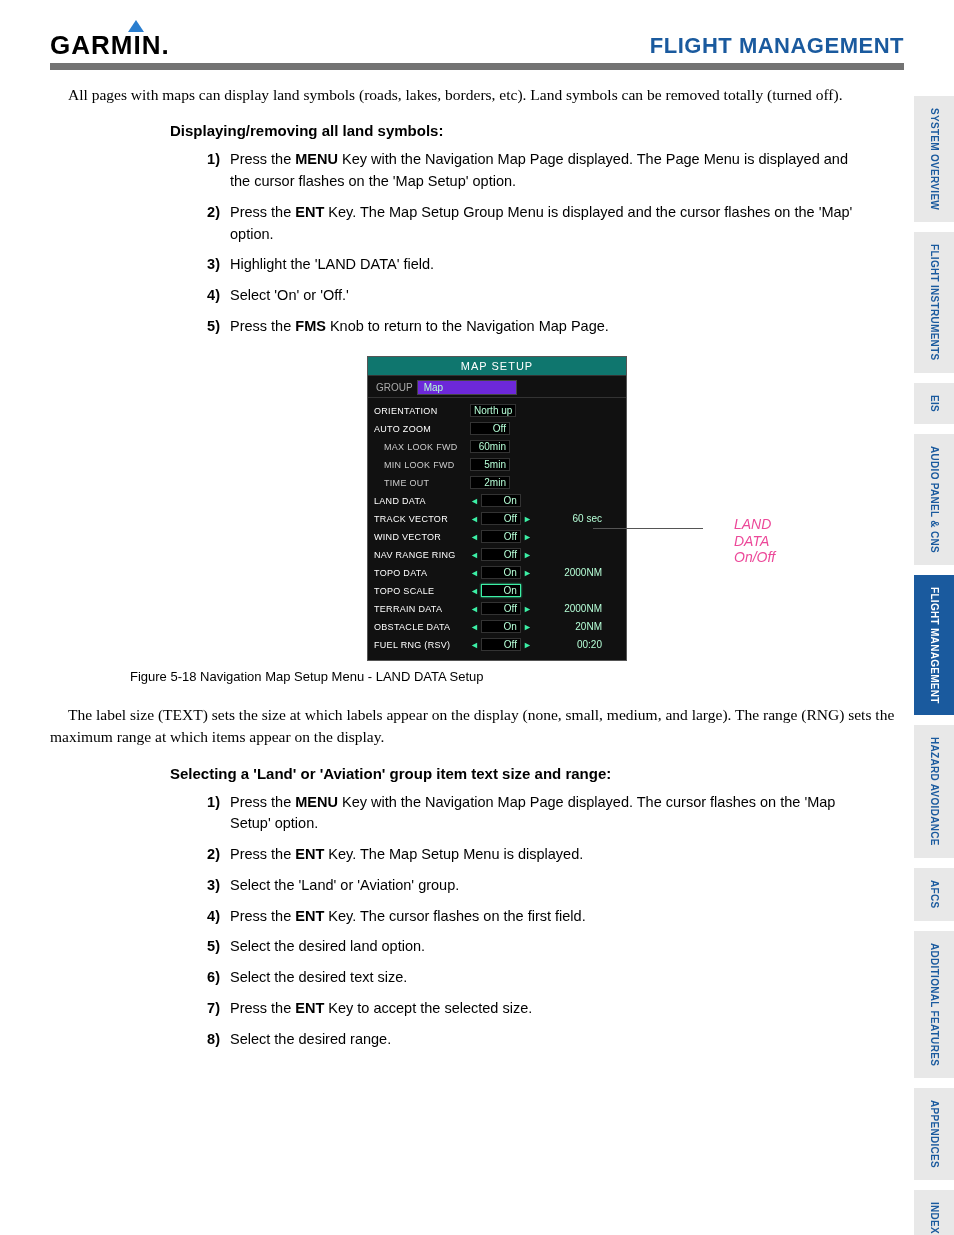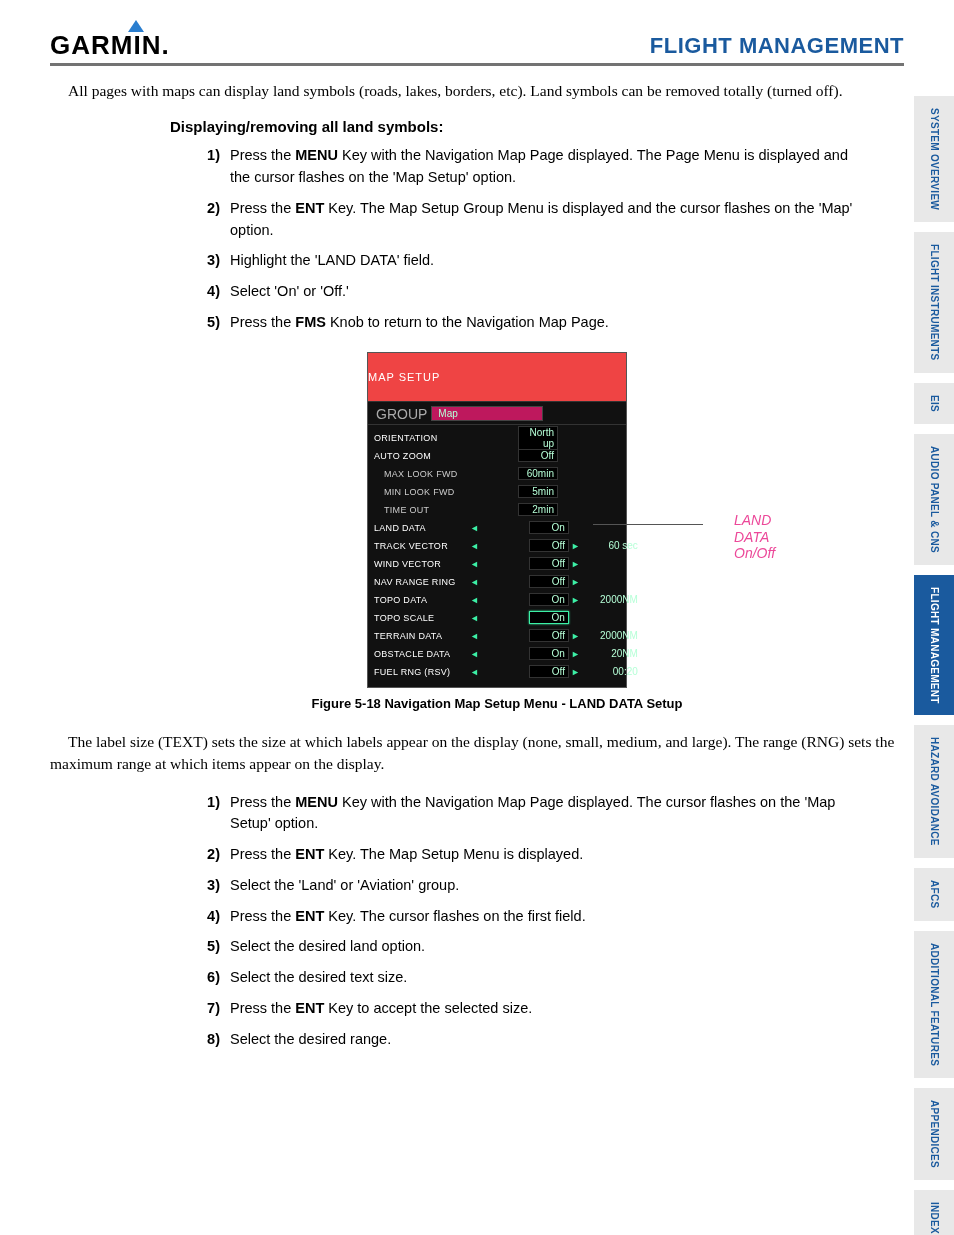--- a/index.html
+++ b/index.html
@@ -5,54 +5,54 @@
   * { box-sizing: border-box; margin: 0; padding: 0; }
   body {
     font-family: Georgia, 'Times New Roman', serif;
     background: #fff;
     width: 954px;
     height: 1235px;
     position: relative;
     color: #000;
   }
   .page { padding: 30px 50px 20px 50px; position: relative; height: 100%; }
-  .header-row { display: flex; justify-content: space-between; align-items: center; border-bottom: 3px solid #737373; padding-bottom: 2px; margin-bottom: 14px; }
+  .header-row { display: flex; justify-content: space-between; align-items: center; border-bottom: 7px solid #737373; padding-bottom: 2px; margin-bottom: 14px; }
   .logo { display: flex; align-items: center; font-family: Arial, sans-serif; font-weight: 900; font-size: 26px; letter-spacing: 1px; color: #000; position: relative; }
   .logo-tri { width: 0; height: 0; border-left: 8px solid transparent; border-right: 8px solid transparent; border-bottom: 12px solid #2a7ecf; position: absolute; top: -10px; right: 26px; }
   .header-title { font-family: Arial, sans-serif; font-weight: 700; font-size: 22px; color: #1a5a9e; letter-spacing: 0.5px; }
   .content { padding-left: 80px; padding-right: 40px; }
   h3.section-h { font-family: Arial, sans-serif; font-weight: 700; font-size: 18px; letter-spacing: 0.5px; margin: 18px 0 10px 0; }
   p.body-p { font-size: 15.5px; line-height: 1.45; margin-bottom: 16px; text-indent: 18px; margin-left: -80px; margin-right: -40px; padding-left: 0; padding-right: 0; }
   .proc-title { font-family: Arial, sans-serif; font-weight: 700; font-size: 15px; margin: 6px 0 10px 40px; }
   ol.proc { list-style: none; margin-left: 64px; margin-bottom: 18px; }
   ol.proc li { font-family: Arial, sans-serif; font-size: 14.5px; line-height: 1.5; margin-bottom: 9px; display:flex; }
   ol.proc li .num { font-weight: 700; min-width: 26px; text-align: right; margin-right: 10px; }
   ol.proc li .txt { flex: 1; }
   .b { font-weight: 700; }
   .figure-wrap { text-align: center; margin: 10px 0 8px 0; }
-  .fig-caption { font-family: Arial, sans-serif; font-weight: 700; font-size: 13px; text-align: center; margin: 3px 0 20px 0; }
+  .fig-caption { font-family: Arial, sans-serif; font-weight: 400; font-size: 13px; text-align: left; margin: 3px 0 20px 0; }
   .footer { position: absolute; bottom: 24px; left: 50px; right: 50px; display: flex; justify-content: space-between; align-items: center; font-family: Arial, sans-serif; font-size: 14px; }
   .footer .center { font-weight: 700; }
   
   .side-tabs { position: absolute; right: 0; top: 96px; display: flex; flex-direction: column; gap: 10px; }
   .tab { background: #e8e8e8; color: #1a5a9e; font-family: Arial, sans-serif; font-weight: 700; font-size: 10px; writing-mode: vertical-rl; text-orientation: mixed; display: flex; align-items: center; justify-content: center; padding: 12px 5px; width: 40px; text-align: center; letter-spacing: 0.3px; }
   .tab.active { background: #1a5a9e; color: #fff; }
   
   .avionics { display: inline-block; position: relative; text-align: left; }
   .av-box { width: 260px; background: #111; border: 1px solid #555; font-family: Arial, sans-serif; color: #ddd; font-size: 10px; }
-  .av-title { text-align: left; font-size: 11px; color: #fff; padding: 18px 0; border-bottom: 1px solid #333; background: #ef4444; letter-spacing: 1px; }
+  .av-title { text-align: center; font-size: 11px; color: #fff; padding: 3px 0; border-bottom: 1px solid #333; background: #0f766e; letter-spacing: 1px; }
   .av-group { padding: 4px 8px 2px 8px; display:flex; align-items:center; gap:4px; border-bottom:1px solid #333; }
-  .av-group-label { color: #aaa; font-size: 14px; }
-  .av-group-val { background: #be185d; border: 1px solid #444; color: #b6ffd7; padding: 1px 6px; font-size: 10px; width: 112px; }
+  .av-group-label { color: #aaa; font-size: 10px; }
+  .av-group-val { background: #6d28d9; border: 1px solid #444; color: #b6ffd7; padding: 1px 6px; font-size: 10px; width: 100px; }
   .av-rows { padding: 4px 6px 6px 6px; }
   .av-row { display: flex; align-items: center; height: 18px; }
   .av-label { flex: 0 0 96px; color: #fff; font-size: 9px; letter-spacing: 0.3px; }
   .av-label.sub { padding-left: 10px; color: #ccc; }
   .av-val { flex: 0 0 74px; display:flex; align-items:center; gap:2px; }
-  .av-val-box { background:#000; border:1px solid #333; color:#b6ffd7; font-size:10px; padding:0 3px; min-width:40px; text-align:right; display:inline-block;margin-left:48px; }
+  .av-val-box { background:#000; border:1px solid #333; color:#b6ffd7; font-size:10px; padding:0 3px; min-width:40px; text-align:right; display:inline-block; }
   .av-val-box.hl { border:1px solid #3cf0a6; box-shadow: 0 0 2px #3cf0a6; }
   .av-arrow { color:#3cf0a6; font-size:9px; }
   .av-extra { flex: 0 0 60px; color:#b6ffd7; font-size:10px; text-align:right; padding-right:2px; }
   .callout-line { position:absolute; top: 172px; left: 226px; width: 110px; height: 1px; background:#555; }
   .callout-text { position:absolute; top: 160px; left: 340px; font-family: Liberation Sans, sans-serif; font-style: italic; color:#ec4899; font-size:14px; line-height:1.2;margin-left:27px; }
 </style>
 </head>
 <body>
 
 <div class="page">
@@ -233,20 +233,21 @@
             </div>
         </div>
         <div class="callout-line"></div>
         <div class="callout-text">LAND DATA On/Off</div>
       </div>
     </div>
     <div class="fig-caption">Figure 5-18  Navigation Map Setup Menu - LAND DATA Setup</div>
 
     <p class="body-p">The label size (TEXT) sets the size at which labels appear on the display (none, small, medium, and large).  The range (RNG) sets the maximum range at which items appear on the display.</p>
 
+    <div class="proc-title">Selecting a 'Land' or 'Aviation' group item text size and range:</div>
     <ol class="proc" id="proc2">
         <li>
           <span class="num">1)</span>
           <span class="txt">Press the <span class="b">MENU</span> Key with the Navigation Map Page displayed.  The cursor flashes on the 'Map Setup' option.</span>
         </li>
         <li>
           <span class="num">2)</span>
           <span class="txt">Press the <span class="b">ENT</span> Key.  The Map Setup Menu is displayed.</span>
         </li>
         <li>

